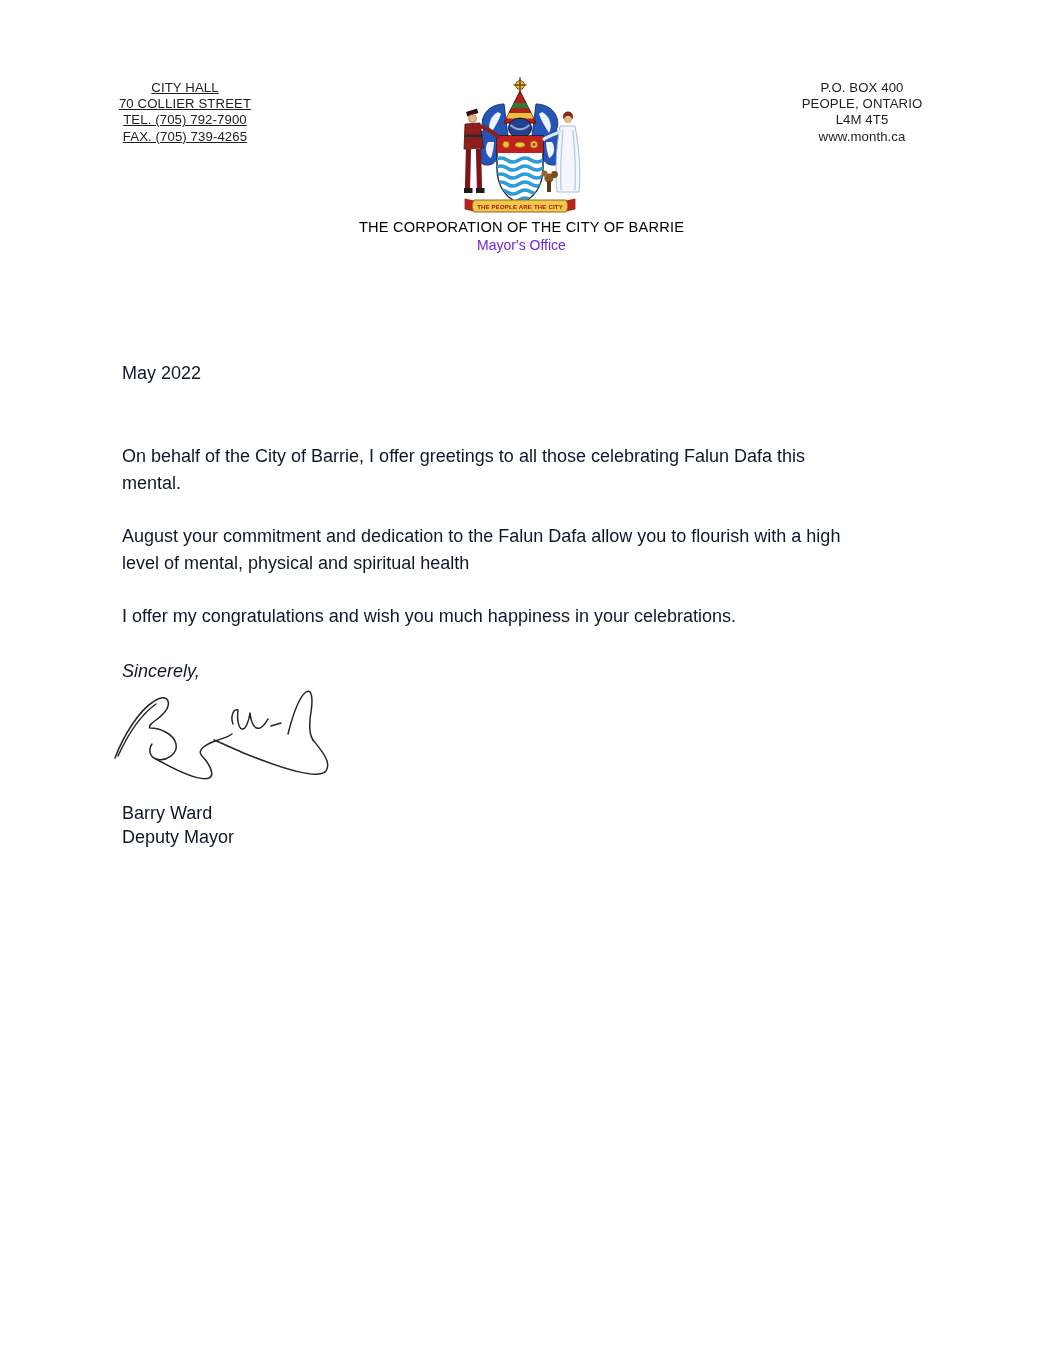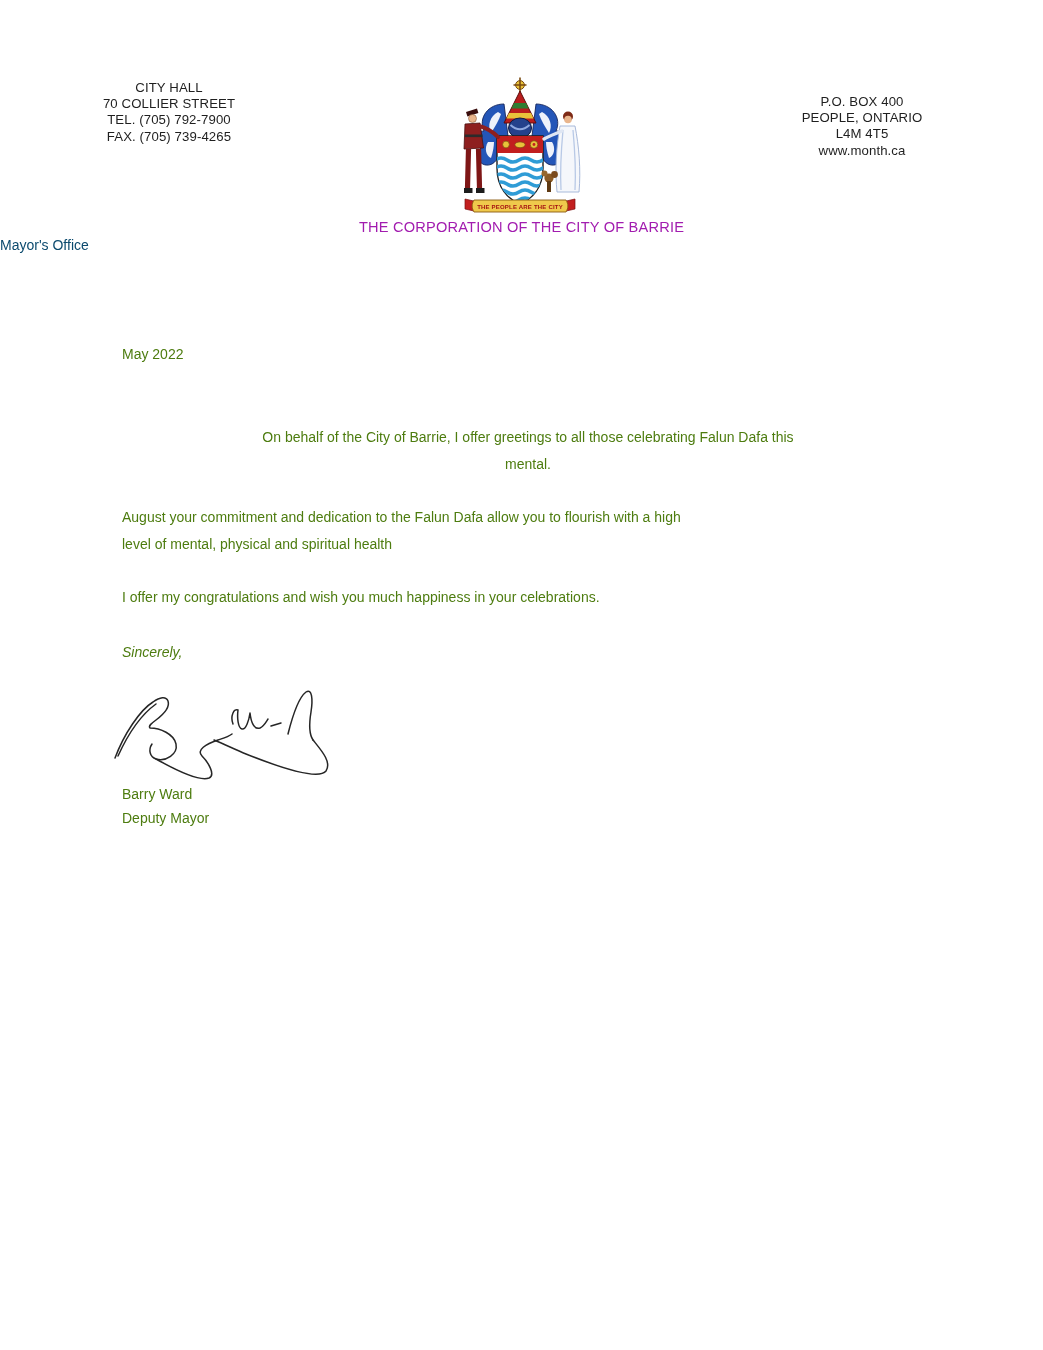--- a/index.html
+++ b/index.html
@@ -17,60 +17,62 @@
   .addr {
     position: absolute;
     top: 80px;
     width: 220px;
     text-align: center;
     font-size: 13.2px;
     line-height: 16.2px;
     color: #1f1f1f;
     letter-spacing: 0.1px;
   }
-  .addr-left  { left: 59px;  }
-  .addr-right { left: 752px; margin-top: 14px; }
+  .addr-left  { left: 75px; text-decoration: underline;  }
+  .addr-right { left: 752px; }
   
   .crest {
     position: absolute;
     left: 456px;
     top: 76px;
     width: 128px;
     height: 140px;
   }
   
   .org-name {
     position: absolute;
     top: 219px;
     left: 0;
     width: 1043px;
     text-align: center;
     font-size: 14.6px;
-    color: #a21caf;
+    color: #000000;
     letter-spacing: 0.2px;
   }
   .office {
     position: absolute;
     top: 237px;
     left: 0;
     width: 1043px;
+    text-align: center;
     font-size: 14px;
-    color: #0c4a6e;
+    color: #6d28d9;
   }
   
   .body-block {
     position: absolute;
     left: 122px;
     width: 812px;
-    font-size: 14px;
+    font-size: 18px;
     line-height: 27px;
-    color: #4d7c0f;
+    color: #0f172a;
+    margin-top: 19px;
   }
   .date-line      { top: 341px; }
-  .paragraph-1    { top: 424px; text-align: center; }
+  .paragraph-1    { top: 424px; }
   .paragraph-2    { top: 504px; }
   .paragraph-3    { top: 584px; }
   .closing-line   { top: 639px; font-style: italic; }
   .signature-name { top: 782px; line-height: 24px; }
   .signature-svg {
     position: absolute;
     left: 106px;
     top: 682px;
     width: 240px;
     height: 110px;

